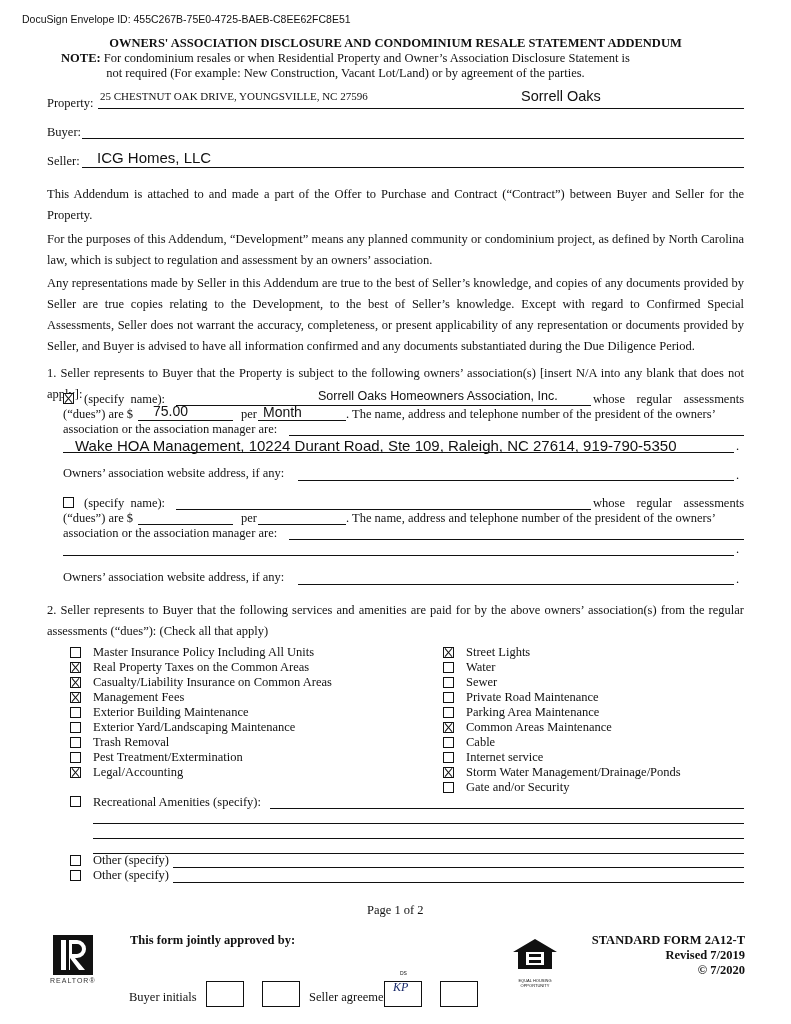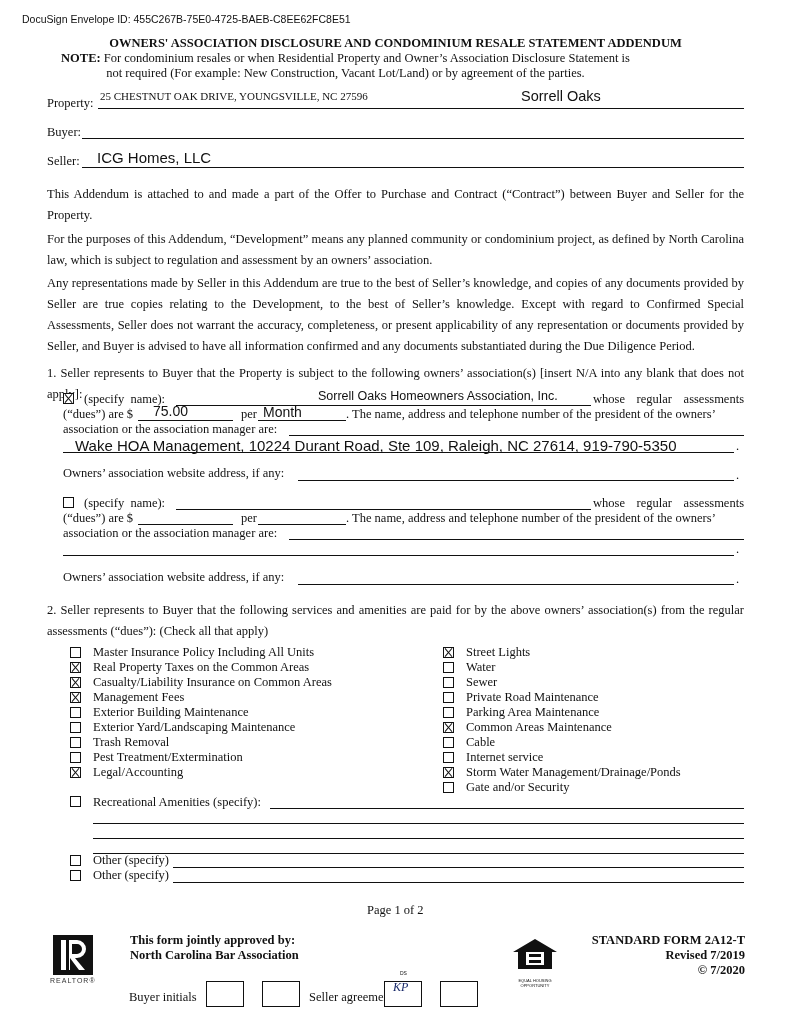--- a/index.html
+++ b/index.html
@@ -154,21 +154,20 @@
 <div class="abs" style="left:53px; top:935px; width:40px; height:40px; background:#111;">
   <svg width="40" height="40" viewBox="0 0 40 40">
     <rect x="8" y="5" width="5" height="30" fill="#fff"></rect>
     <path d="M16 5 H24 a9 9 0 0 1 0 18 H22 L32 35 H26 L17 23 V35 H16 Z M19 9 V19 H24 a5 5 0 0 0 0 -10 Z" fill="#fff"></path>
   </svg>
 </div>
 <div class="abs sans" style="left:50px; top:977px; font-size:7px; letter-spacing:1px; color:#333;">REALTOR®</div>
 
 <div class="abs" style="left:130px; top:933px;">
   <div class="footer-b">This form jointly approved by:</div>
-  <div class="footer-b">North Carolina Bar Association</div>
 </div>
 <div class="abs sans" style="left:400px; top:970px; font-size:5px;">DS</div>
 
 <div class="abs lbl" style="left:129px; top:990px;">Buyer initials</div>
 <div class="initbox" style="left:206px; top:981px;"></div>
 <div class="initbox" style="left:262px; top:981px;"></div>
 <div class="abs lbl" style="left:309px; top:990px;">Seller agreement</div>
 <div class="initbox" style="left:384px; top:981px;">
   <span class="abs serif" style="left:8px; top:-2px; font-size:12px; font-style:italic; color:#1a2a6a;">KP</span>
 </div>

